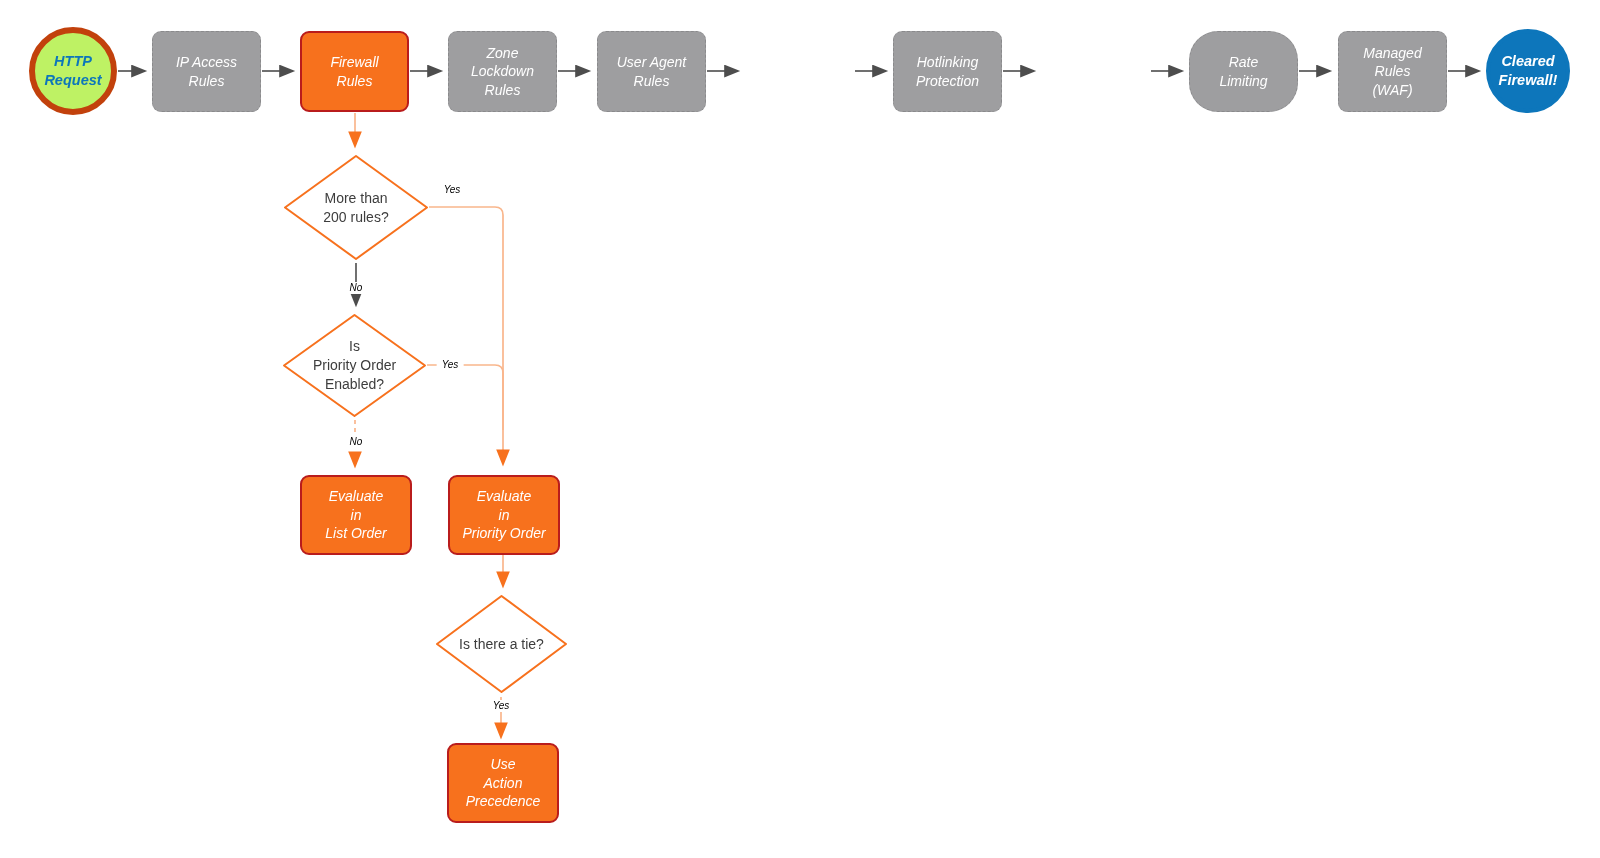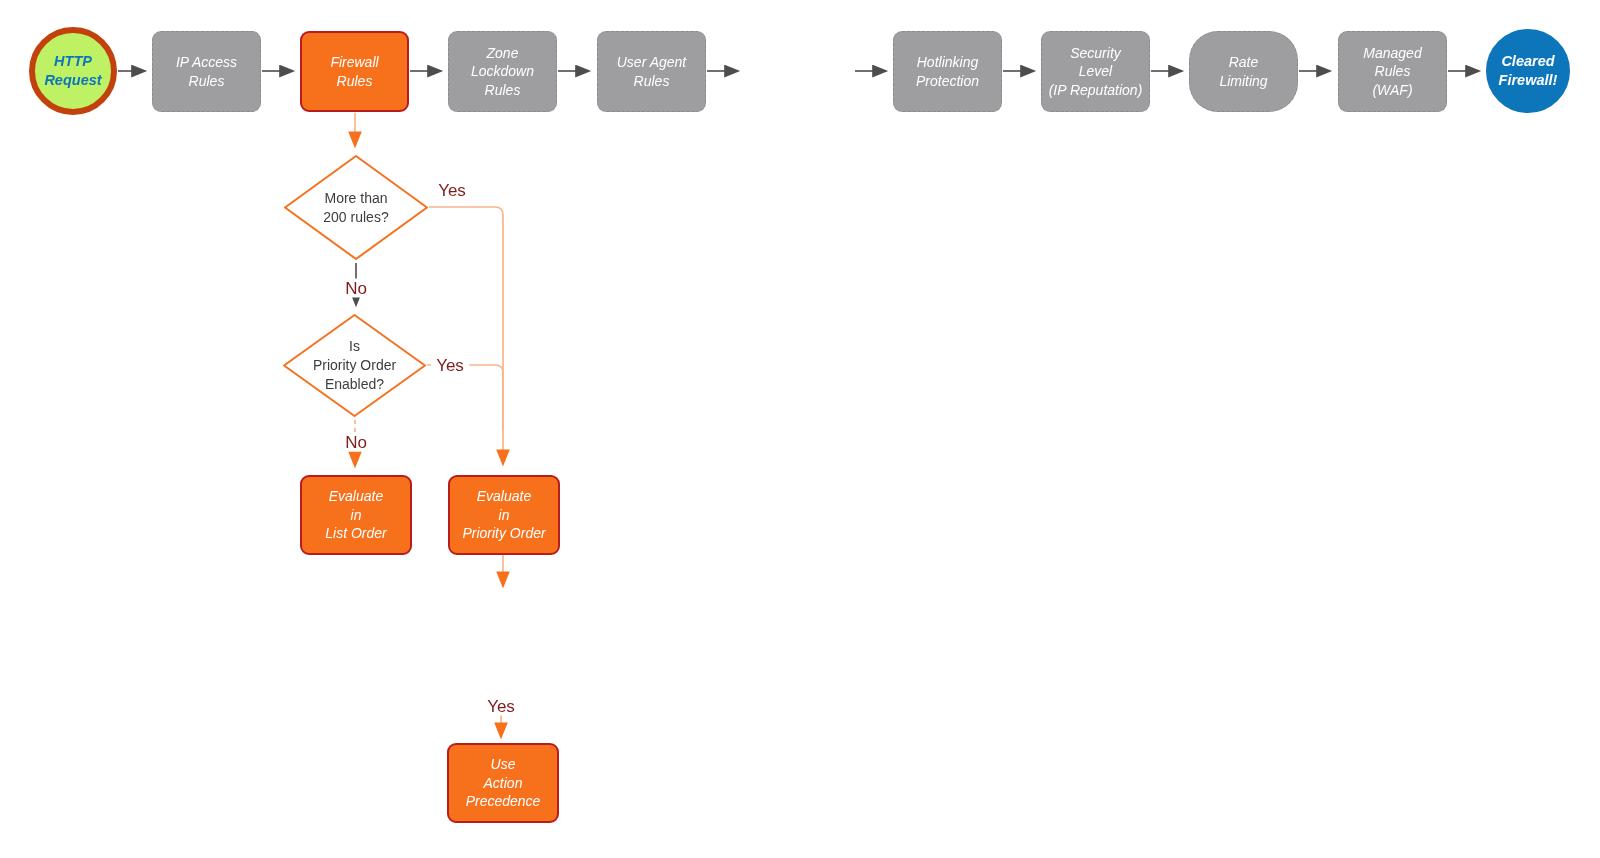--- a/index.html
+++ b/index.html
@@ -33,21 +33,21 @@
   .diamond { position:absolute; z-index:2; }
   .diamond svg { position:absolute; left:0; top:0; }
   .diamond .dtext {
     position:absolute; inset:0; display:flex; align-items:center; justify-content:center;
     text-align:center; font-size:14px; line-height:1.35; color:#3d3d3d; white-space:pre-line;
   }
 
   
   .edge-label {
     position:absolute; transform:translate(-50%,-50%);
-    font-size:17px; color:#7f1d1d; z-index:3; line-height:1;
+    font-style:italic; font-size:10px; color:#000000; z-index:3; line-height:1;
   }
   .edge-label.on-line { background:#ffffff; padding:1px 5px; }
 </style>
 </head>
 <body>
 
 <div id="canvas">
 
   <svg class="connectors" width="1600" height="858" aria-hidden="true">
     <defs>
@@ -97,23 +97,20 @@
 Lockdown
 Rules</div>
 
   <div class="pbox gray" style="left:597px; top:31px;">User Agent
 Rules</div>
 
 
   <div class="pbox gray" style="left:893px; top:31px;">Hotlinking
 Protection</div>
 
-  <div class="pbox gray" style="left:1041px; top:31px;">Security
-Level
-(IP Reputation)</div>
 
   <div class="pbox gray" style="left:1189px; top:31px;border-radius:29px;">Rate
 Limiting</div>
 
   <div class="pbox gray" style="left:1338px; top:31px;">Managed
 Rules
 (WAF)</div>
 
   <div class="circle end" style="left:1486px; top:29px;">Cleared
 Firewall!</div>
@@ -136,20 +133,26 @@
   </div>
 
   <div class="pbox orange" style="left:300px; top:475px; height:80px; width:112px;">Evaluate
 in
 List Order</div>
 
   <div class="pbox orange" style="left:448px; top:475px; height:80px; width:112px;">Evaluate
 in
 Priority Order</div>
 
+  <div class="diamond" style="left:435px; top:594px; width:133px; height:100px;">
+    <svg width="133" height="100">
+      <polygon points="66.5,2 131,50 66.5,98 2,50" fill="#ffffff" stroke="#f7711d" stroke-width="2" stroke-linejoin="round"></polygon>
+    </svg>
+    <div class="dtext">Is there a tie?</div>
+  </div>
 
   <div class="pbox orange" style="left:447px; top:743px; height:80px; width:112px;">Use
 Action
 Precedence</div>
 
   <div class="edge-label" style="left:452px; top:190px;">Yes</div>
 
   <div class="edge-label on-line" style="left:356px; top:288px;">No</div>
 
   <div class="edge-label on-line" style="left:450px; top:365px;">Yes</div>

